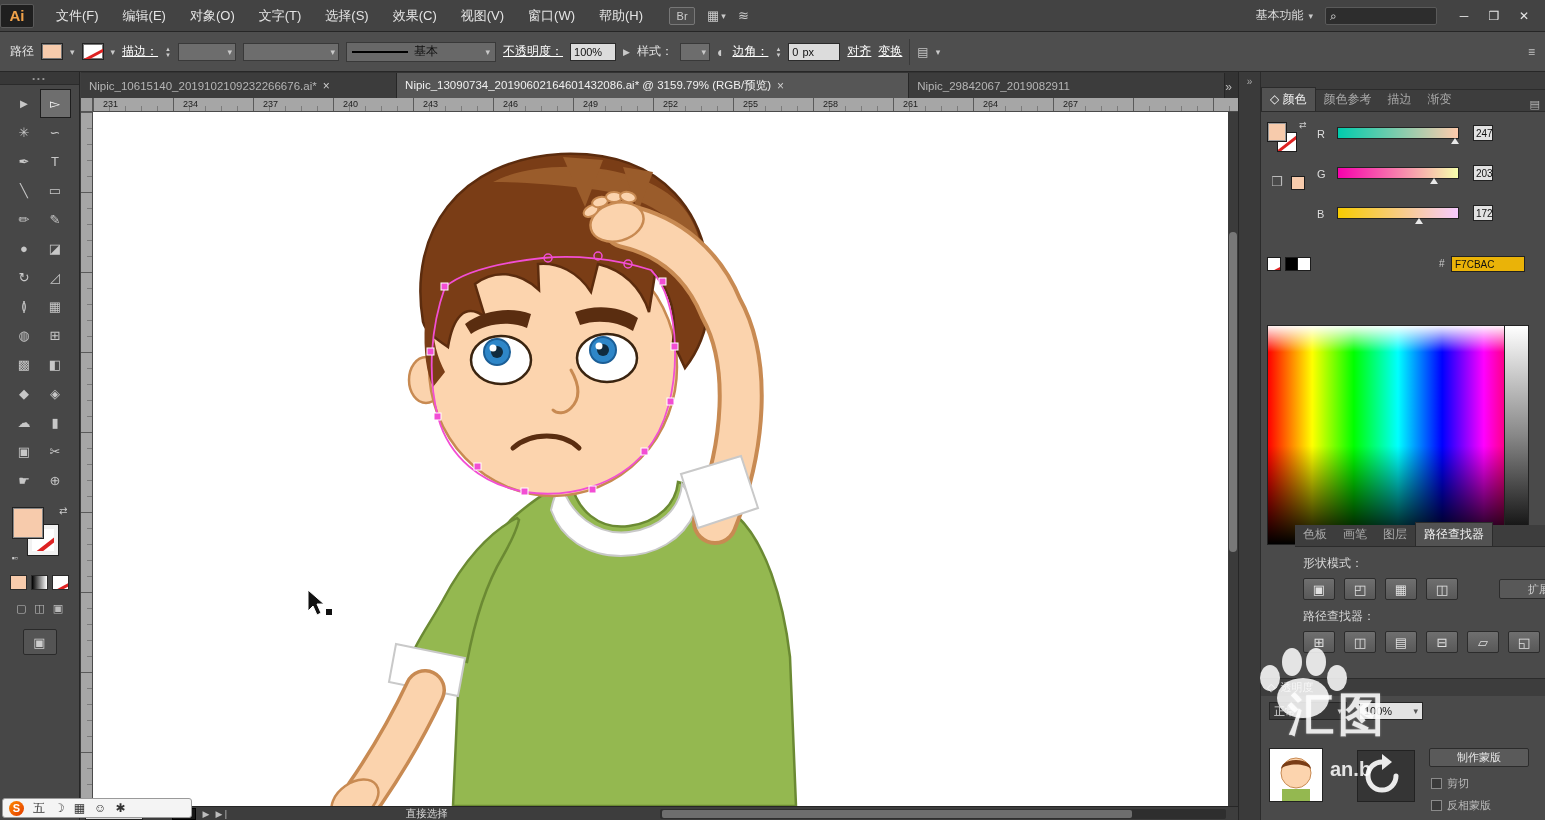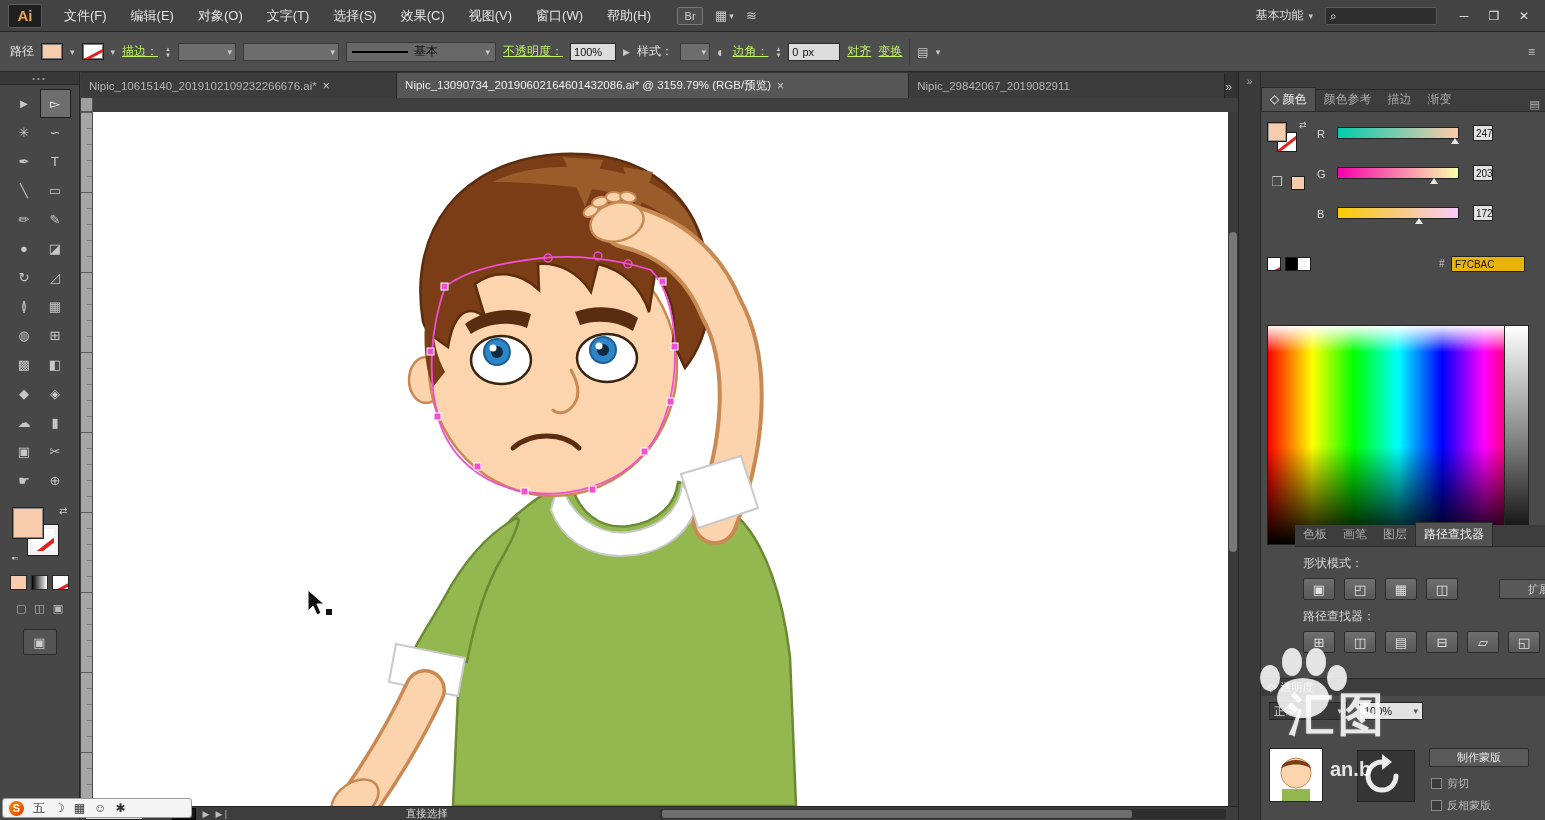--- a/index.html
+++ b/index.html
@@ -2,36 +2,36 @@
 <html><head>
 <meta charset="utf-8">
 <style>
 *{margin:0;padding:0;box-sizing:border-box;font-family:"Liberation Sans","DejaVu Sans",sans-serif;}
 html,body{width:1545px;height:820px;overflow:hidden;}
 body{background:#3f3f3f;color:#ddd;position:relative;font-size:12px;}
 #app{position:absolute;inset:0;}
 
 
 .menubar{position:absolute;left:0;top:0;width:1545px;height:32px;background:#434343;border-bottom:1px solid #262626;display:flex;align-items:center;z-index:20;}
-.ai-logo{width:34px;height:24px;margin:0 10px 0 8px;background:#1f1f1f;color:#f0a24a;font-weight:bold;display:flex;align-items:center;justify-content:center;border-radius:2px;font-size:15px;border:1px solid #5a5a5a;}
+.ai-logo{width:34px;height:24px;margin:0 10px 0 0;background:#1f1f1f;color:#f0a24a;font-weight:bold;display:flex;align-items:center;justify-content:center;border-radius:2px;font-size:15px;border:1px solid #5a5a5a;}
 .menu-list{display:flex;align-items:center;height:32px;}
 .menu-item{padding:0 12px;font-size:13px;color:#e5e5e5;line-height:32px;cursor:default;}
 .br-btn{margin-left:14px;width:26px;height:18px;border:1px solid #777;border-radius:2px;color:#ccc;font-size:11px;display:flex;align-items:center;justify-content:center;background:#4c4c4c;}
 .mini-ico{margin-left:12px;color:#c9c9c9;font-size:13px;display:flex;align-items:center;gap:2px;}
 .right-cluster{margin-left:auto;display:flex;align-items:center;gap:12px;padding-right:6px;}
 .workspace{font-size:12px;color:#ddd;display:flex;gap:5px;align-items:center;}
 .search-box{width:112px;height:18px;background:#2d2d2d;border:1px solid #5a5a5a;border-radius:2px;display:flex;align-items:center;padding:0 4px;gap:4px;}
 .search-box input{background:transparent;border:none;outline:none;color:#ccc;width:88px;font-size:11px;}
 .win-btns{display:flex;}
 .win-btn{width:30px;height:24px;display:flex;align-items:center;justify-content:center;color:#e8e8e8;font-size:12px;}
 
 
 .optionsbar{position:absolute;left:0;top:32px;width:1545px;height:40px;background:#4e4e4e;border-bottom:1px solid #272727;display:flex;align-items:center;gap:7px;padding:0 10px;z-index:19;}
 .olabel{color:#e2e2e2;font-size:12px;}
-.olink{color:#bef264;text-decoration:underline;font-size:12px;}
+.olink{color:#ffffff;text-decoration:underline;font-size:12px;}
 .swatch{width:22px;height:17px;border:1px solid #222;box-shadow:0 0 0 1px #777 inset;}
 .sw-none{background:#fff;position:relative;overflow:hidden;}
 .sw-none::after{content:"";position:absolute;left:-4px;top:7px;width:40px;height:3px;background:#d22;transform:rotate(-28deg);}
 .ddarrow{font-size:9px;color:#c9c9c9;}
 .field{background:#dcdcdc;color:#111;border:1px solid #2b2b2b;height:18px;font-size:11px;padding:0 3px;display:flex;align-items:center;}
 .graybox{background:#6d6d6d;border:1px solid #393939;height:18px;display:flex;align-items:center;justify-content:flex-end;padding:0 3px;}
 .linestyle{width:150px;height:20px;background:#686868;border:1px solid #393939;display:flex;align-items:center;gap:6px;padding:0 5px;color:#111;}
 .linestyle .line{flex:0 0 56px;height:2px;background:#000;}
 .stepper{display:flex;flex-direction:column;font-size:6px;color:#ccc;line-height:6px;}
 .osep{width:1px;height:26px;background:#3a3a3a;}
@@ -289,20 +289,35 @@
         <span class="tlbl">Nipic_13090734_20190602164601432086.ai* @ 3159.79% (RGB/预览)</span>
         <span class="tclose">×</span>
       </div>
       <div class="doctab" style="flex: 0 1 345px;">
         <span class="tlbl">Nipic_29842067_2019082911</span>
       </div>
       <span class="tab-overflow">»</span>
     </div>
 
   <div class="ruler-corner"></div>
+  <div class="ruler-top">
+      <span class="rnum" style="left: 10px;">231</span>
+      <span class="rnum" style="left: 90px;">234</span>
+      <span class="rnum" style="left: 170px;">237</span>
+      <span class="rnum" style="left: 250px;">240</span>
+      <span class="rnum" style="left: 330px;">243</span>
+      <span class="rnum" style="left: 410px;">246</span>
+      <span class="rnum" style="left: 490px;">249</span>
+      <span class="rnum" style="left: 570px;">252</span>
+      <span class="rnum" style="left: 650px;">255</span>
+      <span class="rnum" style="left: 730px;">258</span>
+      <span class="rnum" style="left: 810px;">261</span>
+      <span class="rnum" style="left: 890px;">264</span>
+      <span class="rnum" style="left: 970px;">267</span>
+    </div>
   <div class="ruler-left"></div>
 
   <div class="canvas">
     <svg width="1145" height="694" viewBox="0 0 1145 694">
 
       <path d="M 360,694 L 366,560 C 372,488 390,432 422,404 C 450,380 468,372 478,369 C 483,398 506,418 536,414 C 566,410 583,391 585,370 C 602,374 626,386 644,404 C 672,430 690,485 697,545 L 703,694 Z" fill="#94b850" stroke="#6b8a33" stroke-width="2.5"></path>
 
       <path d="M 424,406 C 396,420 370,450 350,488 C 340,506 330,520 322,536 L 374,550 C 381,512 392,474 410,444 C 418,430 424,416 426,408 Z" fill="#94b850" stroke="#6b8a33" stroke-width="2.5"></path>
       <path d="M 303,532 L 372,546 L 365,584 L 296,570 Z" fill="#ffffff" stroke="#c9c9c9" stroke-width="2"></path>
 

